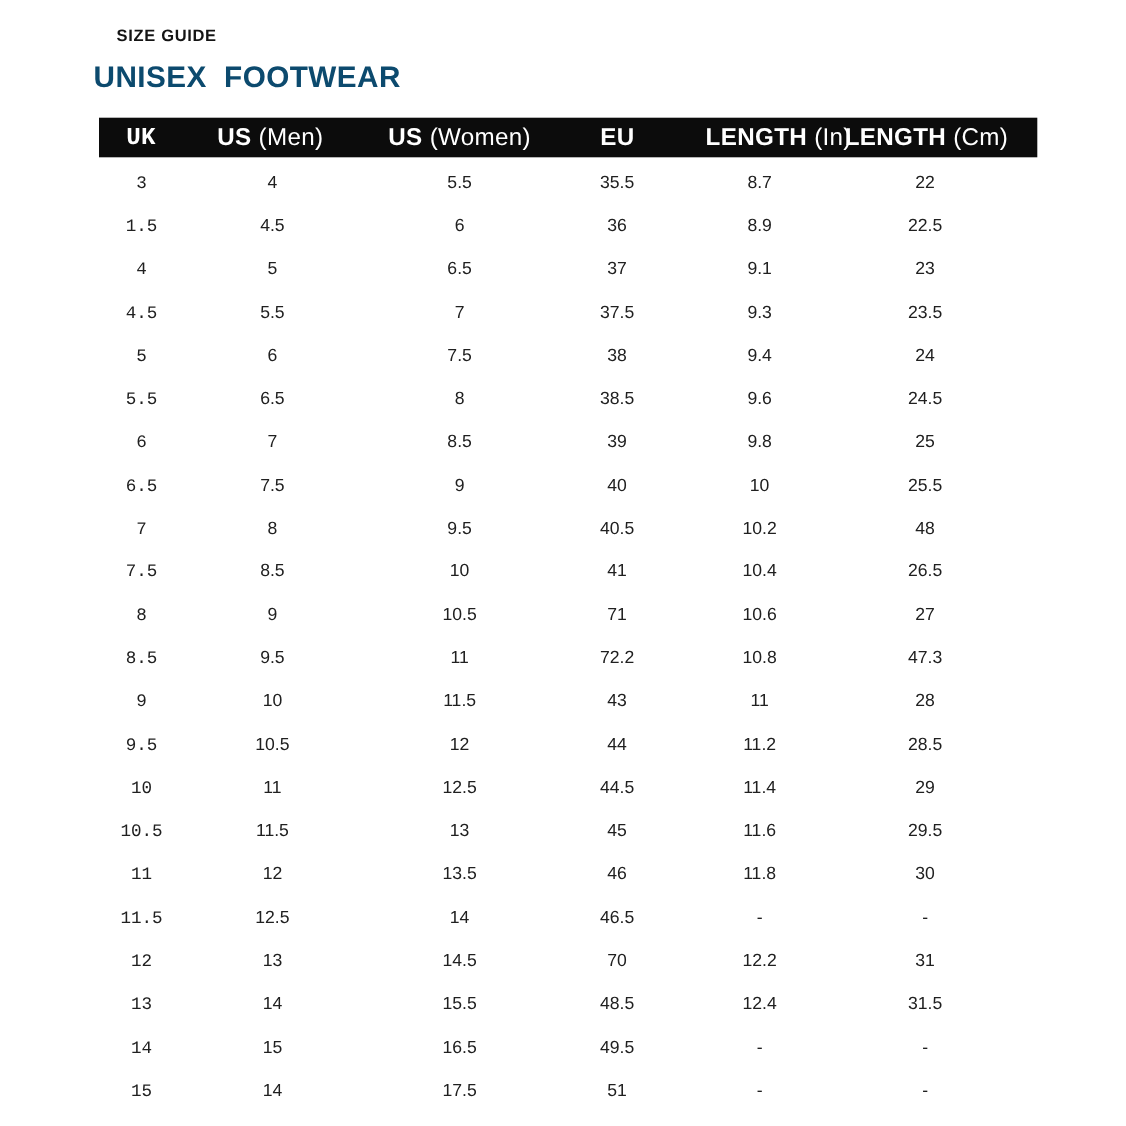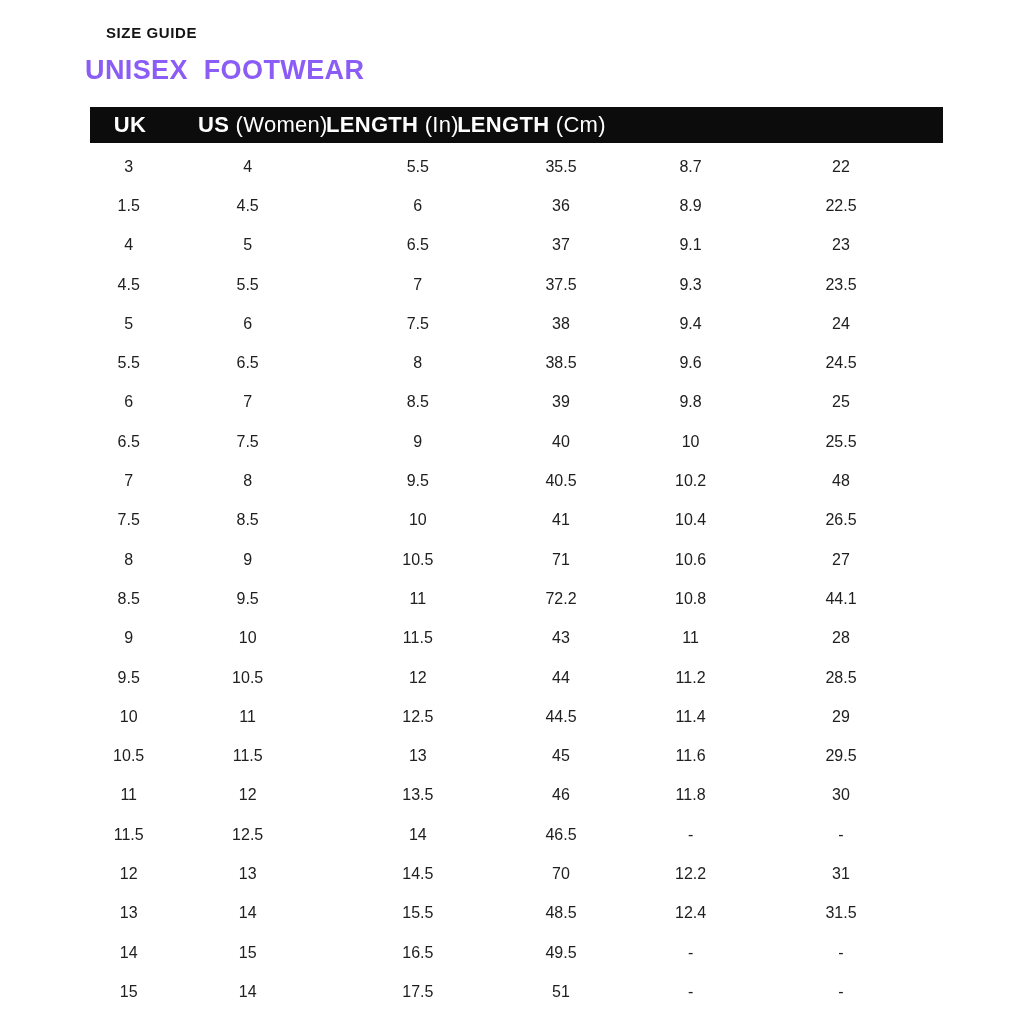--- a/index.html
+++ b/index.html
@@ -27,21 +27,21 @@
     margin-left: 20px;
   }
   .title {
     position: absolute;
     left: 85px;
     top: 55px;
     margin: 0;
     font-size: 27px;
     font-weight: 700;
     letter-spacing: 0.4px;
-    color: #8b5cf6;
+    color: #0c4a6e;
     white-space: pre;
   }
   .size-table {
     position: absolute;
     left: 90px;
     top: 107px;
     width: 853px;
   }
   .header-row {
     display: flex;
@@ -66,38 +66,40 @@
   .trow {
     display: flex;
     align-items: center;
     height: 39.3px;
   }
   .tcell {
     text-align: center;
     font-size: 16px;
     color: #202020;
   }
-  .col-0 { width: 80px; }
+  .col-0 { width: 80px; font-family: Liberation Mono, monospace; }
   .col-1 { width: 166px; }
   .col-2 { width: 128px; margin-left: 28px; }
   .col-3 { width: 168px; }
   .col-4 { width: 100px; }
   .col-5 { width: 211px; }
 </style>
 </head>
 <body>
 
 <div class="page">
   <div class="eyebrow">SIZE GUIDE</div>
   <h1 class="title">UNISEX  FOOTWEAR</h1>
 
   <div class="size-table">
     <div class="header-row">
         <div class="hcell col-0"><span class="strong">UK</span><span class="rest"></span></div>
+        <div class="hcell col-1"><span class="strong">US</span><span class="rest"> (Men)</span></div>
         <div class="hcell col-2"><span class="strong">US</span><span class="rest"> (Women)</span></div>
+        <div class="hcell col-3"><span class="strong">EU</span><span class="rest"></span></div>
         <div class="hcell col-4"><span class="strong">LENGTH</span><span class="rest"> (In)</span></div>
         <div class="hcell col-5"><span class="strong">LENGTH</span><span class="rest"> (Cm)</span></div>
       </div>
     <div class="tbody">
         <div class="trow">
           <div class="tcell col-0">3</div>
           <div class="tcell col-1">4</div>
           <div class="tcell col-2">5.5</div>
           <div class="tcell col-3">35.5</div>
           <div class="tcell col-4">8.7</div>
@@ -182,21 +184,21 @@
           <div class="tcell col-3">71</div>
           <div class="tcell col-4">10.6</div>
           <div class="tcell col-5">27</div>
         </div>
         <div class="trow">
           <div class="tcell col-0">8.5</div>
           <div class="tcell col-1">9.5</div>
           <div class="tcell col-2">11</div>
           <div class="tcell col-3">72.2</div>
           <div class="tcell col-4">10.8</div>
-          <div class="tcell col-5">44.1</div>
+          <div class="tcell col-5">47.3</div>
         </div>
         <div class="trow">
           <div class="tcell col-0">9</div>
           <div class="tcell col-1">10</div>
           <div class="tcell col-2">11.5</div>
           <div class="tcell col-3">43</div>
           <div class="tcell col-4">11</div>
           <div class="tcell col-5">28</div>
         </div>
         <div class="trow">

